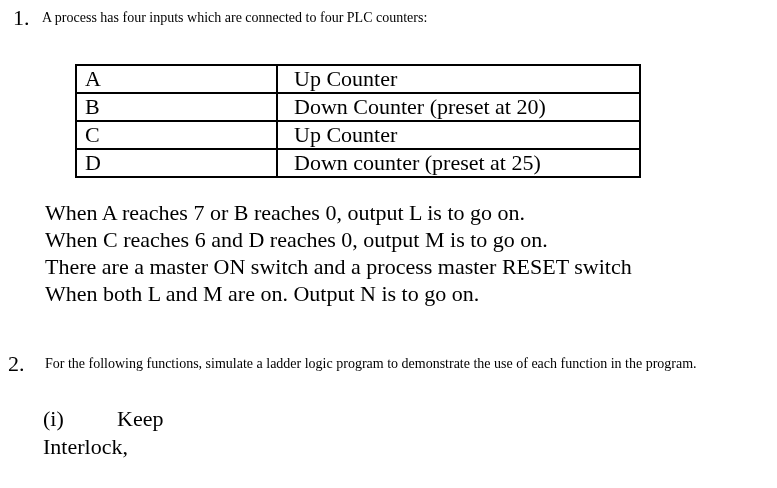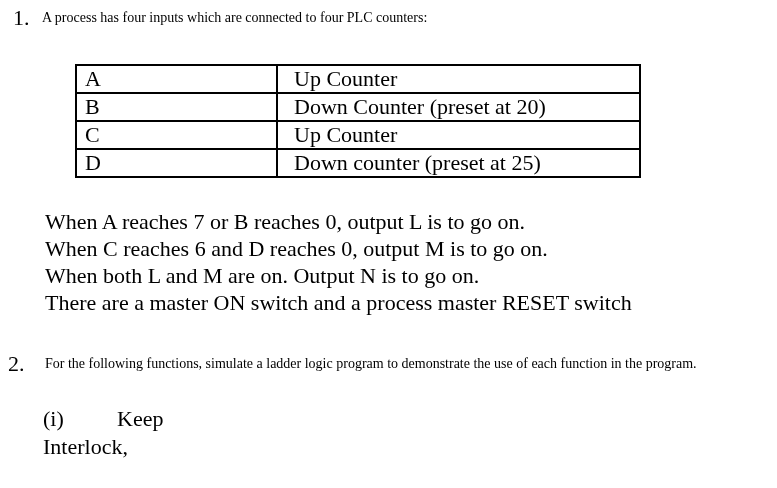--- a/index.html
+++ b/index.html
@@ -29,21 +29,21 @@
     font-size: 22px;
     line-height: 26px;
     vertical-align: middle;
     padding-top: 0;
     padding-bottom: 0;
   }
   #counters-table td.c1 { width: 190px; padding-left: 8px; }
   #counters-table td.c2 { width: 344px; padding-left: 16px; }
 
   
-  #conditions { left: 45px; top: 208px; width: 700px; }
+  #conditions { left: 45px; top: 199px; width: 700px; }
   #conditions .cond-line { font-size: 22px; line-height: 27px; white-space: nowrap; }
 
   
   #q2-block { left: 8px; top: 350px; width: 769px; }
   #q2-block .qnum { width: 37px; }
   #q2-block .qtext { width: 734px; }
 
   
   #function-list { left: 43px; top: 405px; width: 400px; }
   .fn-item { display: flex; font-size: 22px; line-height: 28px; }
@@ -75,22 +75,22 @@
     <tr>
       <td class="c1">D</td>
       <td class="c2">Down counter (preset at 25)</td>
     </tr>
   </tbody>
 </table>
 
 <div class="abs" id="conditions">
   <div class="cond-line">When A reaches 7 or B reaches 0, output L is to go on.</div>
   <div class="cond-line">When C reaches 6 and D reaches 0, output M is to go on.</div>
+  <div class="cond-line">There are a master ON switch and a process master RESET switch</div>
   <div class="cond-line">When both L and M are on. Output N is to go on.</div>
-  <div class="cond-line">There are a master ON switch and a process master RESET switch</div>
 </div>
 
 <div class="abs qrow" id="q2-block">
   <span class="qnum">2.</span>
   <span class="qtext">For the following functions, simulate a ladder logic program to demonstrate the use of each function in the program.</span>
 </div>
 
 <div class="abs" id="function-list">
   <div class="fn-item">
     <span class="fn-label">(i)</span>

